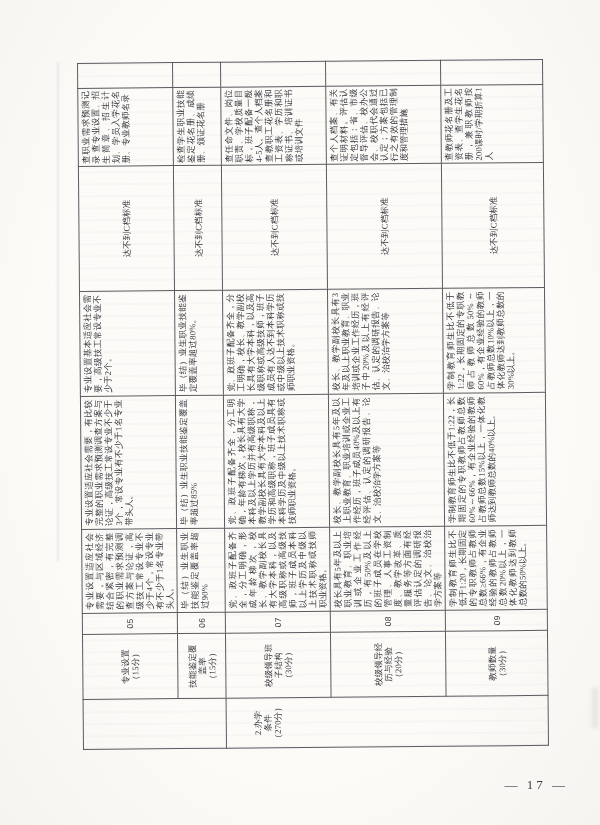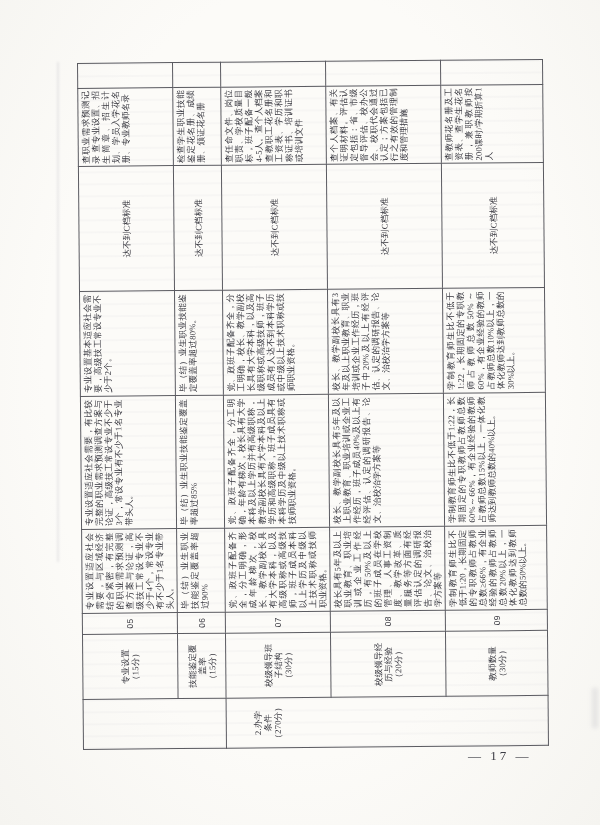--- a/index.html
+++ b/index.html
@@ -37,22 +37,22 @@
   td.cat-empty{background:transparent;}
   td.ind{vertical-align:middle;text-align:center;white-space:pre-line;
     font-size:9px;line-height:11px;}
   td.no{vertical-align:middle;text-align:center;font-size:9px;
     font-family:"Liberation Sans","DejaVu Sans",sans-serif;}
   td.std{vertical-align:top;text-align:justify;padding:2px 3px;}
   td.dc{vertical-align:middle;text-align:center;font-size:9px;letter-spacing:0.5px;}
   td.mth{vertical-align:top;text-align:justify;padding:2px 2px;}
   td.score{background:transparent;}
   .page-number{
-    position:absolute;left:468px;top:748px;width:100px;
-    font-size:13px;color:#3c3c44;letter-spacing:3px;white-space:nowrap;
+    position:absolute;left:468px;top:777px;width:100px;
+    font-size:13px;color:#3c3c44;letter-spacing:3px;white-space:nowrap;text-align:right;
   }
 </style>
 </head>
 <body>
 
 <div class="page">
   <div class="bleed-line"></div>
   <div class="edge-smudge"></div>
 
   <div class="table-rotator">

